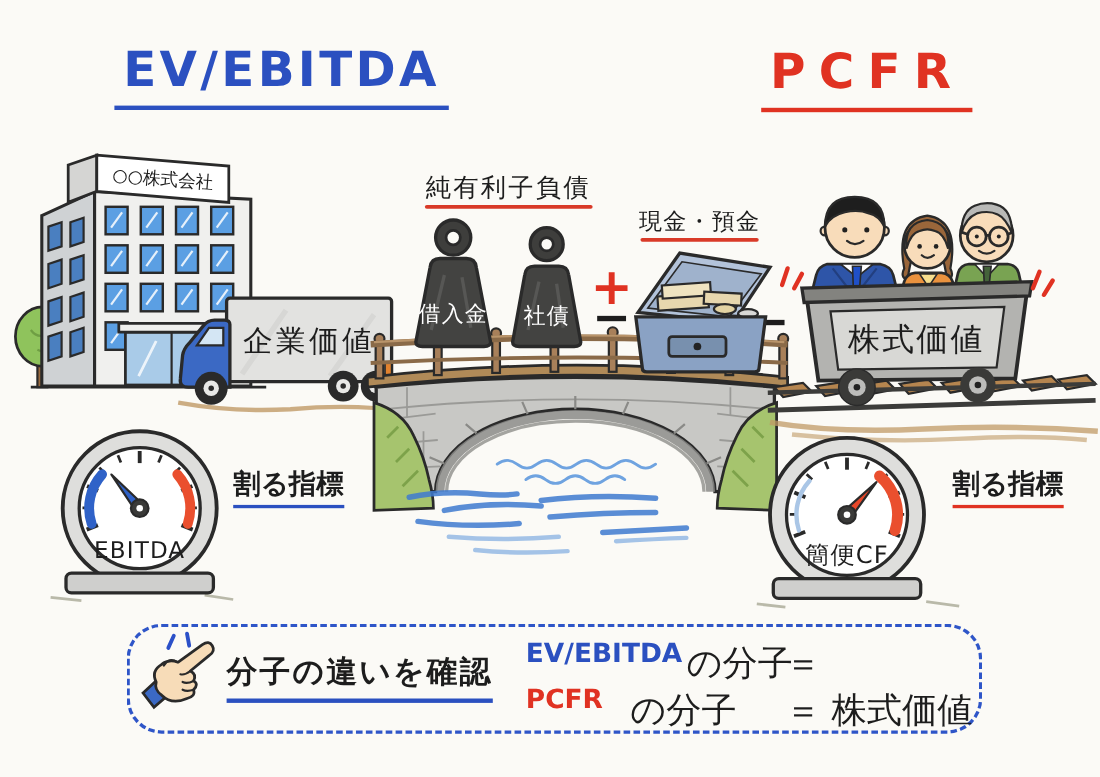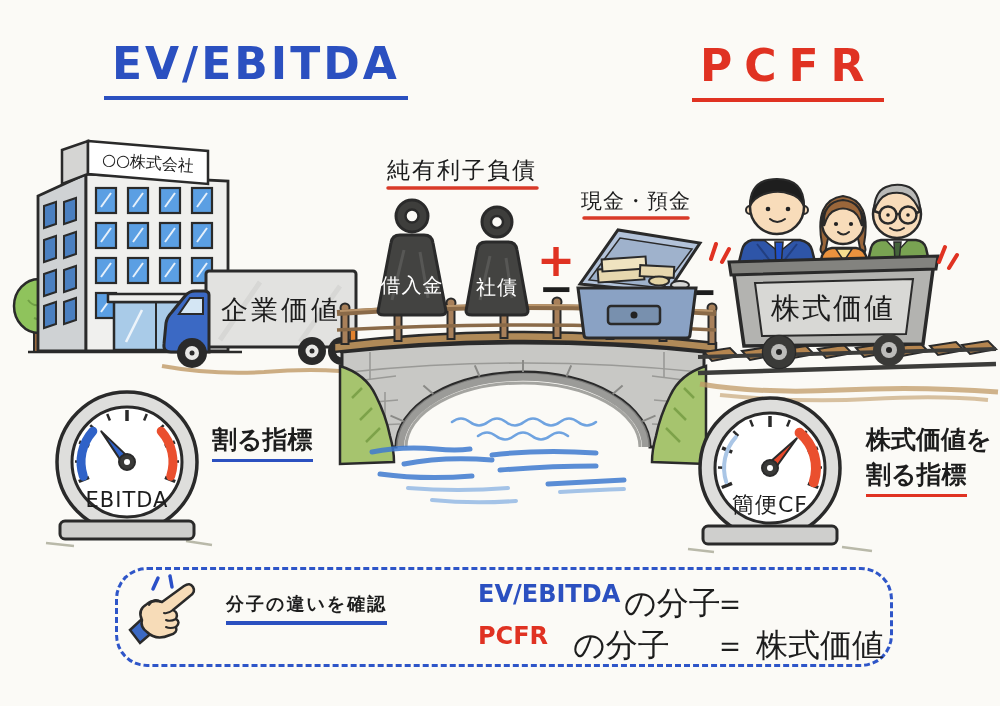--- a/index.html
+++ b/index.html
@@ -9,22 +9,22 @@
   .abs{position:absolute;}
   .title{font-size:44px;font-weight:bold;padding:0 8px 7px;border-bottom:4px solid;display:inline-block;}
   .t-blue{color:var(--blue);border-color:var(--blue);letter-spacing:3px;}
   .t-red{color:var(--red);border-color:var(--red);letter-spacing:12px;}
   .desc{font-size:25px;line-height:35px;font-weight:bold;color:var(--ink);white-space:nowrap;}
   .hl-blue{color:var(--blue);}
   .hl-red{color:var(--red);}
   .u-blue{display:inline-block;border-bottom:3px solid var(--blue);padding-bottom:2px;}
   .u-red{display:inline-block;border-bottom:3px solid var(--red);padding-bottom:2px;}
   .note{left:115px;top:567px;width:772px;height:94px;border:3px dashed #2e55c8;border-radius:32px;}
-  .note-heading{font-size:18px;font-weight:bold;letter-spacing:2px;border-bottom:4px solid var(--blue);
-                padding-bottom:5px;white-space:nowrap;margin-left:20px;}
+  .note-heading{font-size:28px;font-weight:bold;letter-spacing:2px;border-bottom:4px solid var(--blue);
+                padding-bottom:5px;white-space:nowrap;}
   .nt{font-size:32px;white-space:nowrap;}
   .nterm{font-size:24px;font-weight:bold;white-space:nowrap;}
   svg text{font-family:"DejaVu Sans",sans-serif;}
 </style>
 </head>
 <body>
 
 <div class="stage">
 
 <svg width="1000" height="706" viewBox="0 0 1000 706" class="abs" style="left:0;top:0">
@@ -357,21 +357,20 @@
   </g>
 </svg>
 
   <div class="abs title t-blue" style="left:104px;top:38px">EV/EBITDA</div>
   <div class="abs title t-red" style="left:692px;top:40px">PCFR</div>
 
   <div class="abs desc" style="left:212px;top:422px">
     <div><span class="u-blue">割る指標</span></div>
   </div>
   <div class="abs desc" style="left:866px;top:422px">
-    <div>株式価値を</div>
     <div><span class="u-red">割る指標</span></div>
   </div>
 
   <div class="abs note">
     <svg class="abs" style="left:8px;top:2px" width="84" height="78" viewBox="0 0 84 78">
       <line x1="32" y1="6" x2="27" y2="17" stroke="#2b50c8" stroke-width="3.5" stroke-linecap="round"></line>
       <line x1="44" y1="4" x2="46" y2="15" stroke="#2b50c8" stroke-width="3.5" stroke-linecap="round"></line>
       <polygon points="4,58 18,45 29,58 14,71" fill="#3b69c4" stroke="#2a2a2a" stroke-width="2.5"></polygon>
       <path d="M16,48 Q11,38 21,32 Q27,27 36,30 L58,14 Q64,10 67,15 Q70,20 64,24 L47,38 Q53,41 50,47 Q55,50 50,55 Q52,61 44,63 Q30,69 21,60 Q14,55 16,48 Z" fill="#f7dcb8" stroke="#2a2a2a" stroke-width="2.5" stroke-linejoin="round"></path>
       <path d="M47,38 Q42,42 38,41 M50,47 Q44,50 40,48 M50,55 Q44,57 40,55" fill="none" stroke="#2a2a2a" stroke-width="2" stroke-linecap="round"></path>

